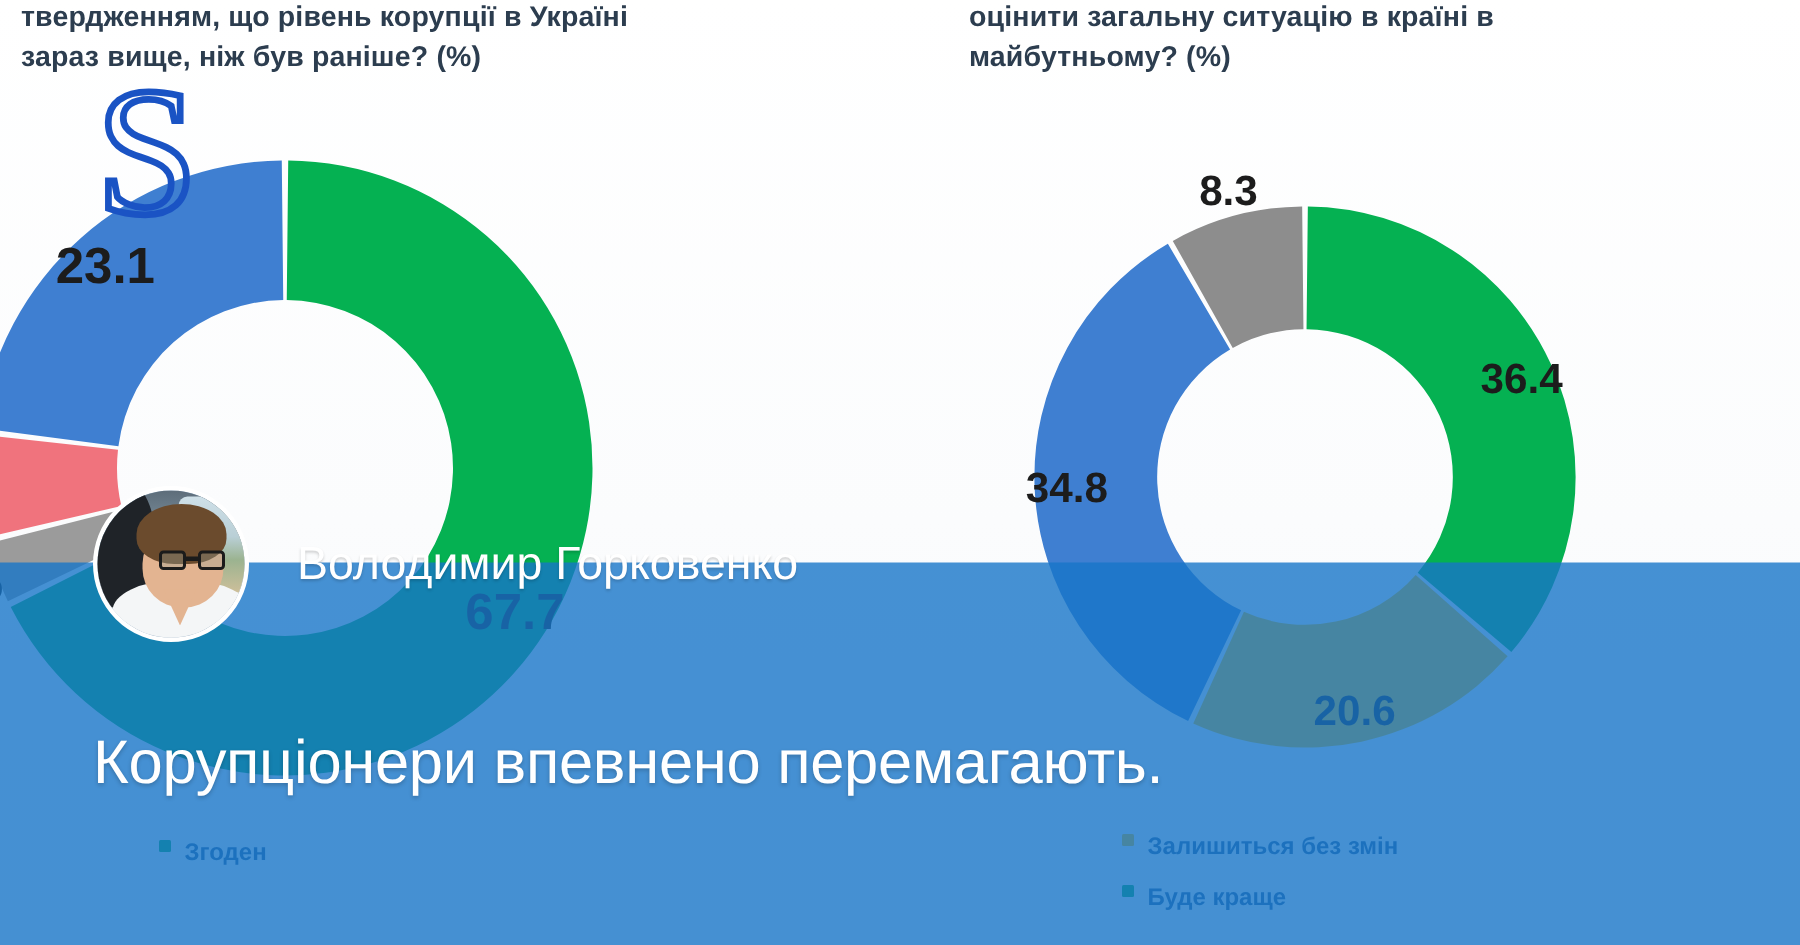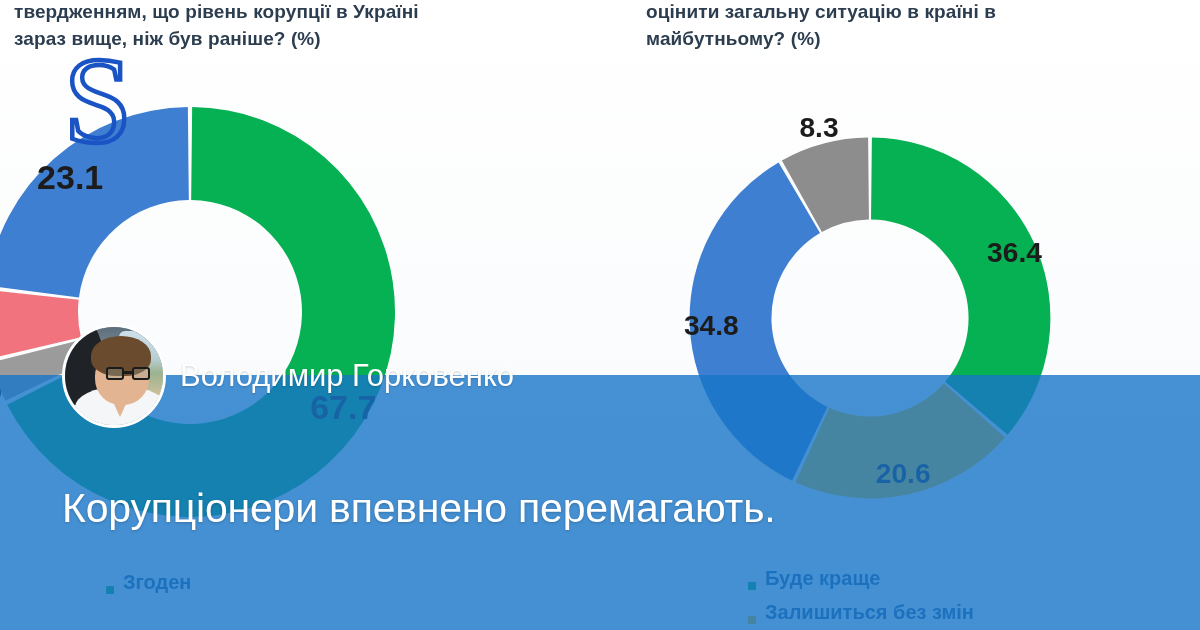--- a/index.html
+++ b/index.html
@@ -44,23 +44,23 @@
     font-family:"Liberation Sans", sans-serif;
     font-weight:bold;
     paint-order:stroke;
   }
 
   
   .legend{position:absolute;}
   #legend-left{ left:106px; top:560px; }
   #legend-right{ left:748px; top:556px; }
   .legend-row{
-    display:flex;align-items:flex-end;gap:9px;
+    display:flex;align-items:flex-start;gap:9px;
     height:34px;
-    font-size:20px;
+    font-size:16px;
     font-weight:bold;
     color:#2f5f96;
     white-space:nowrap;
   }
   .legend-swatch{
     width:8px;height:8px;display:inline-block;flex:0 0 auto;
     border-radius:1px;
   }
 
   
@@ -72,21 +72,21 @@
 
   
   #overlay-band{
     position:absolute;left:0;top:375px;width:1200px;height:255px;
     background:rgba(24,118,200,0.80);
   }
 
   
   #author-row{
     position:absolute;left:62px;top:312px;
-    display:flex;align-items:center;gap:14px;
+    display:flex;align-items:center;gap:32px;
     height:128px;
   }
   #avatar{
     width:104px;height:104px;border-radius:50%;
     border:3px solid #ffffff;
     box-sizing:border-box;
     overflow:hidden;position:relative;flex:0 0 auto;
     background:#8fa7bd;
   }
   #avatar .photo{
@@ -203,26 +203,26 @@
   </div>
 
   <div class="legend" id="legend-left">
       <div class="legend-row">
         <span class="legend-swatch" style="background: rgb(5, 177, 82);"></span>
         <span>Згоден</span>
       </div>
     </div>
   <div class="legend" id="legend-right">
       <div class="legend-row">
+        <span class="legend-swatch" style="background: rgb(255, 194, 14);"></span>
+        <span>Залишиться без змін</span>
+      </div>
+      <div class="legend-row">
         <span class="legend-swatch" style="background: rgb(5, 177, 82);"></span>
         <span>Буде краще</span>
-      </div>
-      <div class="legend-row">
-        <span class="legend-swatch" style="background: rgb(255, 194, 14);"></span>
-        <span>Залишиться без змін</span>
       </div>
     </div>
 
   <div id="s-watermark">
     <svg width="110" height="108" viewBox="0 0 110 108">
       <text x="6" y="92" font-family="'Liberation Serif', serif" font-size="122" font-weight="normal" fill="none" stroke="#1a53c4" stroke-width="4.5">S</text>
     </svg>
   </div>
 </div>
 

